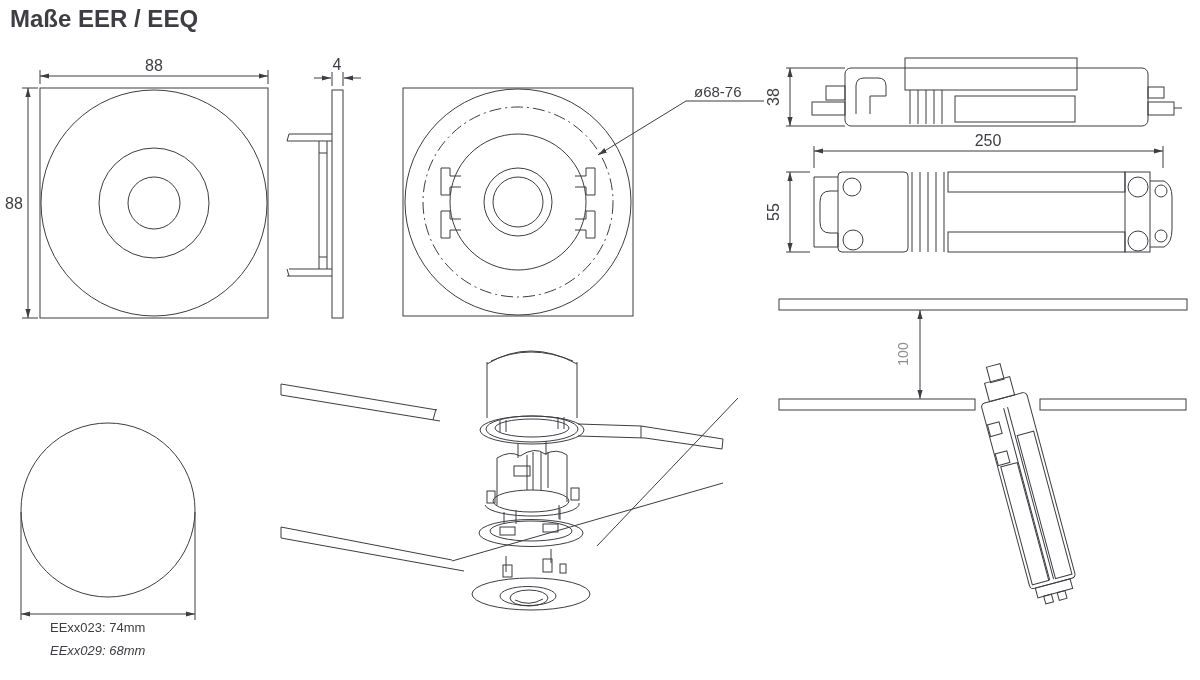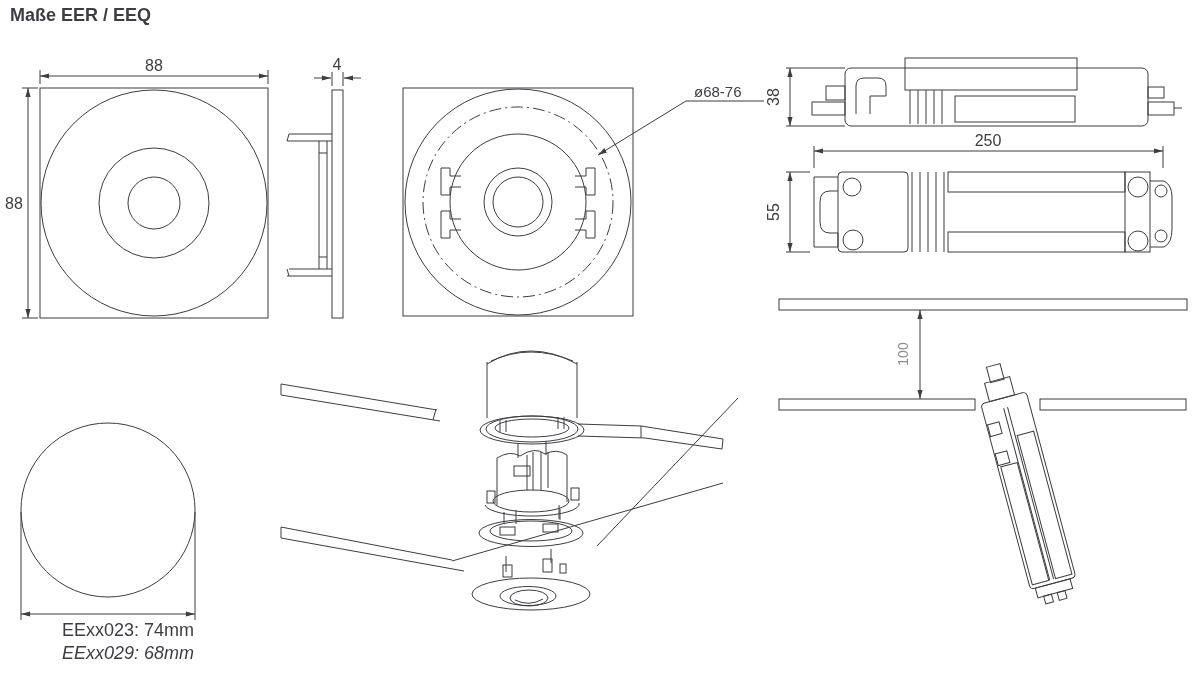--- a/index.html
+++ b/index.html
@@ -1,22 +1,22 @@
 <!DOCTYPE html>
 <html><head>
 <meta charset="utf-8">
 <style>
   html,body{margin:0;padding:0;background:#fff;}
   .canvas{position:relative;width:1200px;height:680px;background:#ffffff;overflow:hidden;
           font-family:"Liberation Sans",sans-serif;color:#3d3d43;}
-  .title{position:absolute;font-weight:bold;font-size:18px;color:#3d3d43;white-space:nowrap;}
+  .title{position:absolute;font-weight:bold;font-size:24px;color:#3d3d43;white-space:nowrap;}
   .t-left{left:10px;top:5px;}
   .t-right{left:811px;top:4px;}
   .t-cutout{left:10px;top:358px;}
-  .cut-label{position:absolute;left:62px;font-size:18px;color:#3d3d43;white-space:nowrap;}
+  .cut-label{position:absolute;left:50px;font-size:13px;color:#3d3d43;white-space:nowrap;}
   .l1{top:620px;}
   .l2{top:643px;font-style:italic;}
   .caption{position:absolute;left:283px;top:629px;font-size:19px;color:#4a4a52;white-space:nowrap;}
   svg{position:absolute;left:0;top:0;}
   .ln{fill:none;stroke:#3d3d43;stroke-width:1;}
   .lnw{fill:none;stroke:#3d3d43;stroke-width:1;stroke-linejoin:round;}
   .dsh{fill:none;stroke:#3d3d43;stroke-width:1;stroke-dasharray:12 4 2 4;}
   .dim{font-family:"Liberation Sans",sans-serif;font-size:16px;fill:#3d3d43;}
   .dims{font-family:"Liberation Sans",sans-serif;font-size:15px;fill:#3d3d43;}
   .dimg{font-family:"Liberation Sans",sans-serif;font-size:14px;fill:#8d8d93;}

